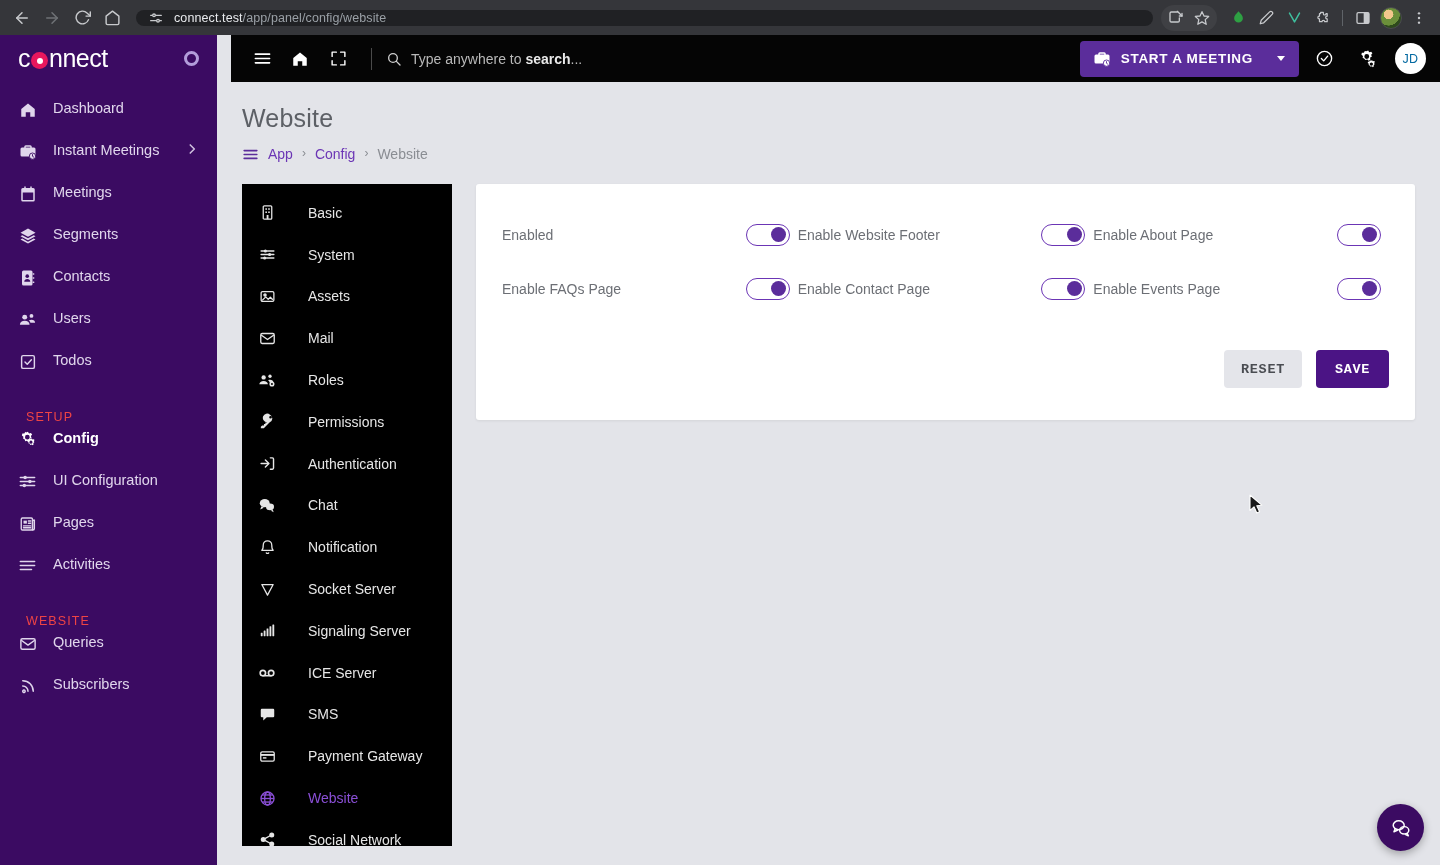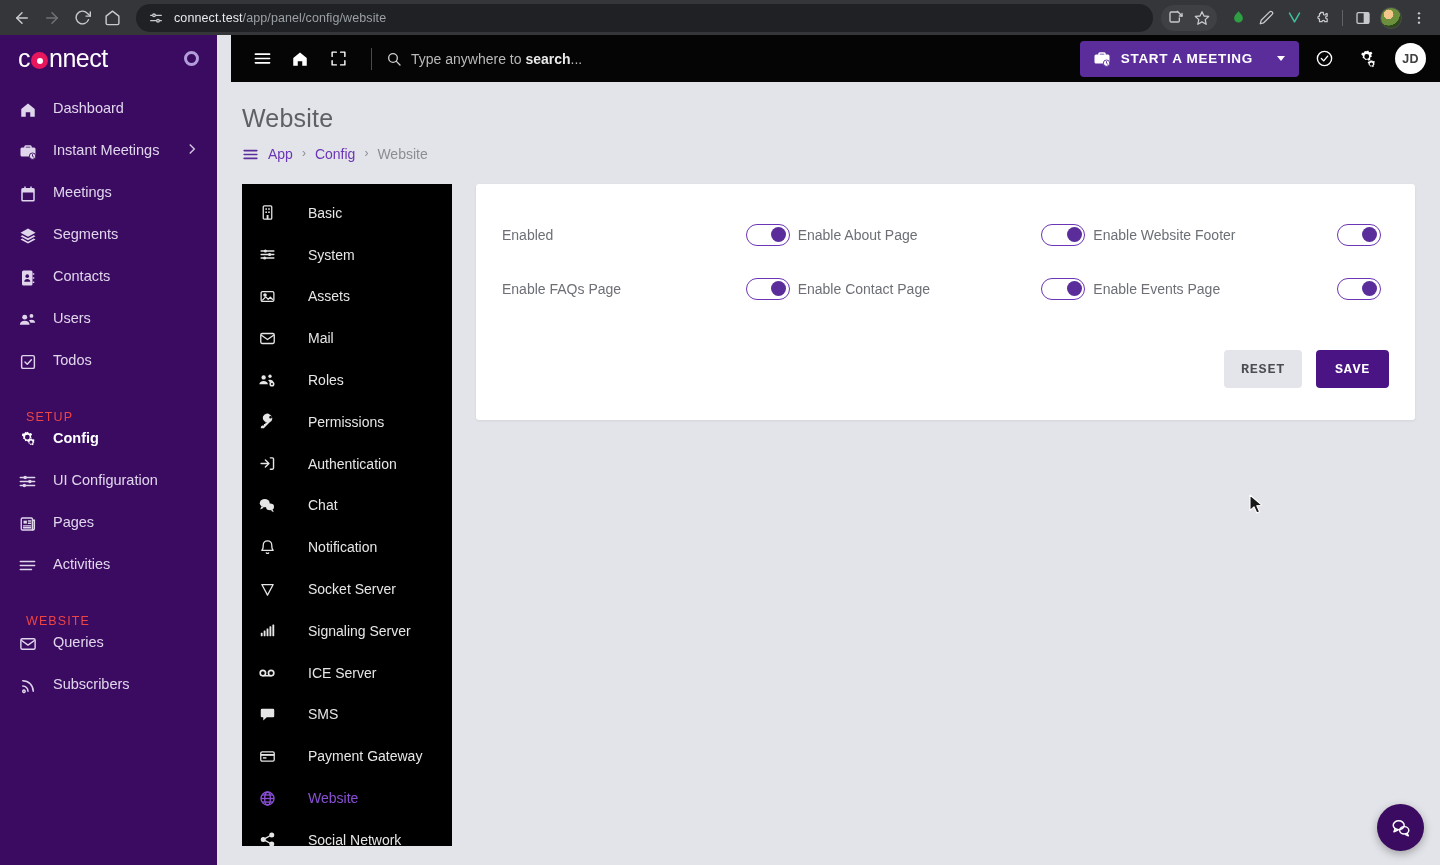--- a/index.html
+++ b/index.html
@@ -14,21 +14,21 @@
     height: 35px; background: #35363a; display: flex; align-items: center;
     padding: 0 8px; gap: 2px; position: relative;
   }
   .nav-btn {
     width: 28px; height: 28px; display: flex; align-items: center; justify-content: center;
     border-radius: 50%; color: #c8cacd; flex: 0 0 auto;
   }
   .nav-btn svg { display: block; }
   .nav-btn.disabled { color: #6f7276; }
   .omnibox {
-    flex: 1 1 auto; height: 28px; background: #202124; border-radius: 14px;
+    flex: 1 1 auto; height: 16px; background: #202124; border-radius: 14px;
     display: flex; align-items: center; padding: 0 12px; margin: 0 6px 0 8px;
     max-width: 1080px;
   }
   .omnibox-icon { width: 16px; height: 16px; color: #c8cacd; margin-right: 10px; flex: 0 0 auto; }
   .omnibox-text {
     font-size: 12.5px; color: #9aa0a6; white-space: nowrap; overflow: hidden;
     letter-spacing: .1px;
   }
   .omnibox-text b { color: #e8eaed; font-weight: 400; }
   .chrome-right { display: flex; align-items: center; gap: 2px; margin-left: auto; }
@@ -105,23 +105,23 @@
     display: flex; align-items: center; background: #5b2d9b; color: #fff;
     height: 36px; border-radius: 4px; padding: 0 6px 0 13px; gap: 10px;
     font-size: 13.5px; font-weight: bold; letter-spacing: .7px; cursor: pointer;
     border: none; font-family: inherit;
   }
   .btn-meeting .caret {
     border-left: 4.5px solid transparent; border-right: 4.5px solid transparent;
     border-top: 5px solid #fff; margin: 0 8px 0 14px;
   }
   .avatar-jd {
-    width: 31px; height: 31px; border-radius: 50%; background: #fff; color: #404040;
+    width: 31px; height: 31px; border-radius: 50%; background: #fff; color: #0369a1;
     display: flex; align-items: center; justify-content: center;
-    font-size: 12.5px; font-weight: bold; letter-spacing: .3px; margin-left: 4px;
+    font-size: 12.5px; font-weight: normal; letter-spacing: .3px; margin-left: 4px;
   }
 
   
   .content { flex: 1 1 auto; background: #e3e4e9; padding: 22px 25px 0 25px; overflow: hidden; position: relative; }
   .page-title { font-size: 25px; color: #5d6066; font-weight: 400; letter-spacing: .2px; }
   .breadcrumb {
     display: flex; gap: 9px; margin-top: 13px;
     font-size: 14px; color: #8a8d93;
   }
   .bc-ico { color: #5b2d9b; display: flex; }
@@ -692,27 +692,27 @@
         <div class="card-area">
           <section class="card">
             <div class="toggle-grid">
               <div class="tg-cell">
                 <span class="tg-label">Enabled</span>
                 <span class="switch">
                     <span class="knob"></span>
                   </span>
               </div>
               <div class="tg-cell">
-                <span class="tg-label">Enable About Page</span>
+                <span class="tg-label">Enable Website Footer</span>
                 <span class="switch">
                     <span class="knob"></span>
                   </span>
               </div>
               <div class="tg-cell">
-                <span class="tg-label">Enable Website Footer</span>
+                <span class="tg-label">Enable About Page</span>
                 <span class="switch">
                     <span class="knob"></span>
                   </span>
               </div>
               <div class="tg-cell">
                 <span class="tg-label">Enable FAQs Page</span>
                 <span class="switch">
                     <span class="knob"></span>
                   </span>
               </div>

